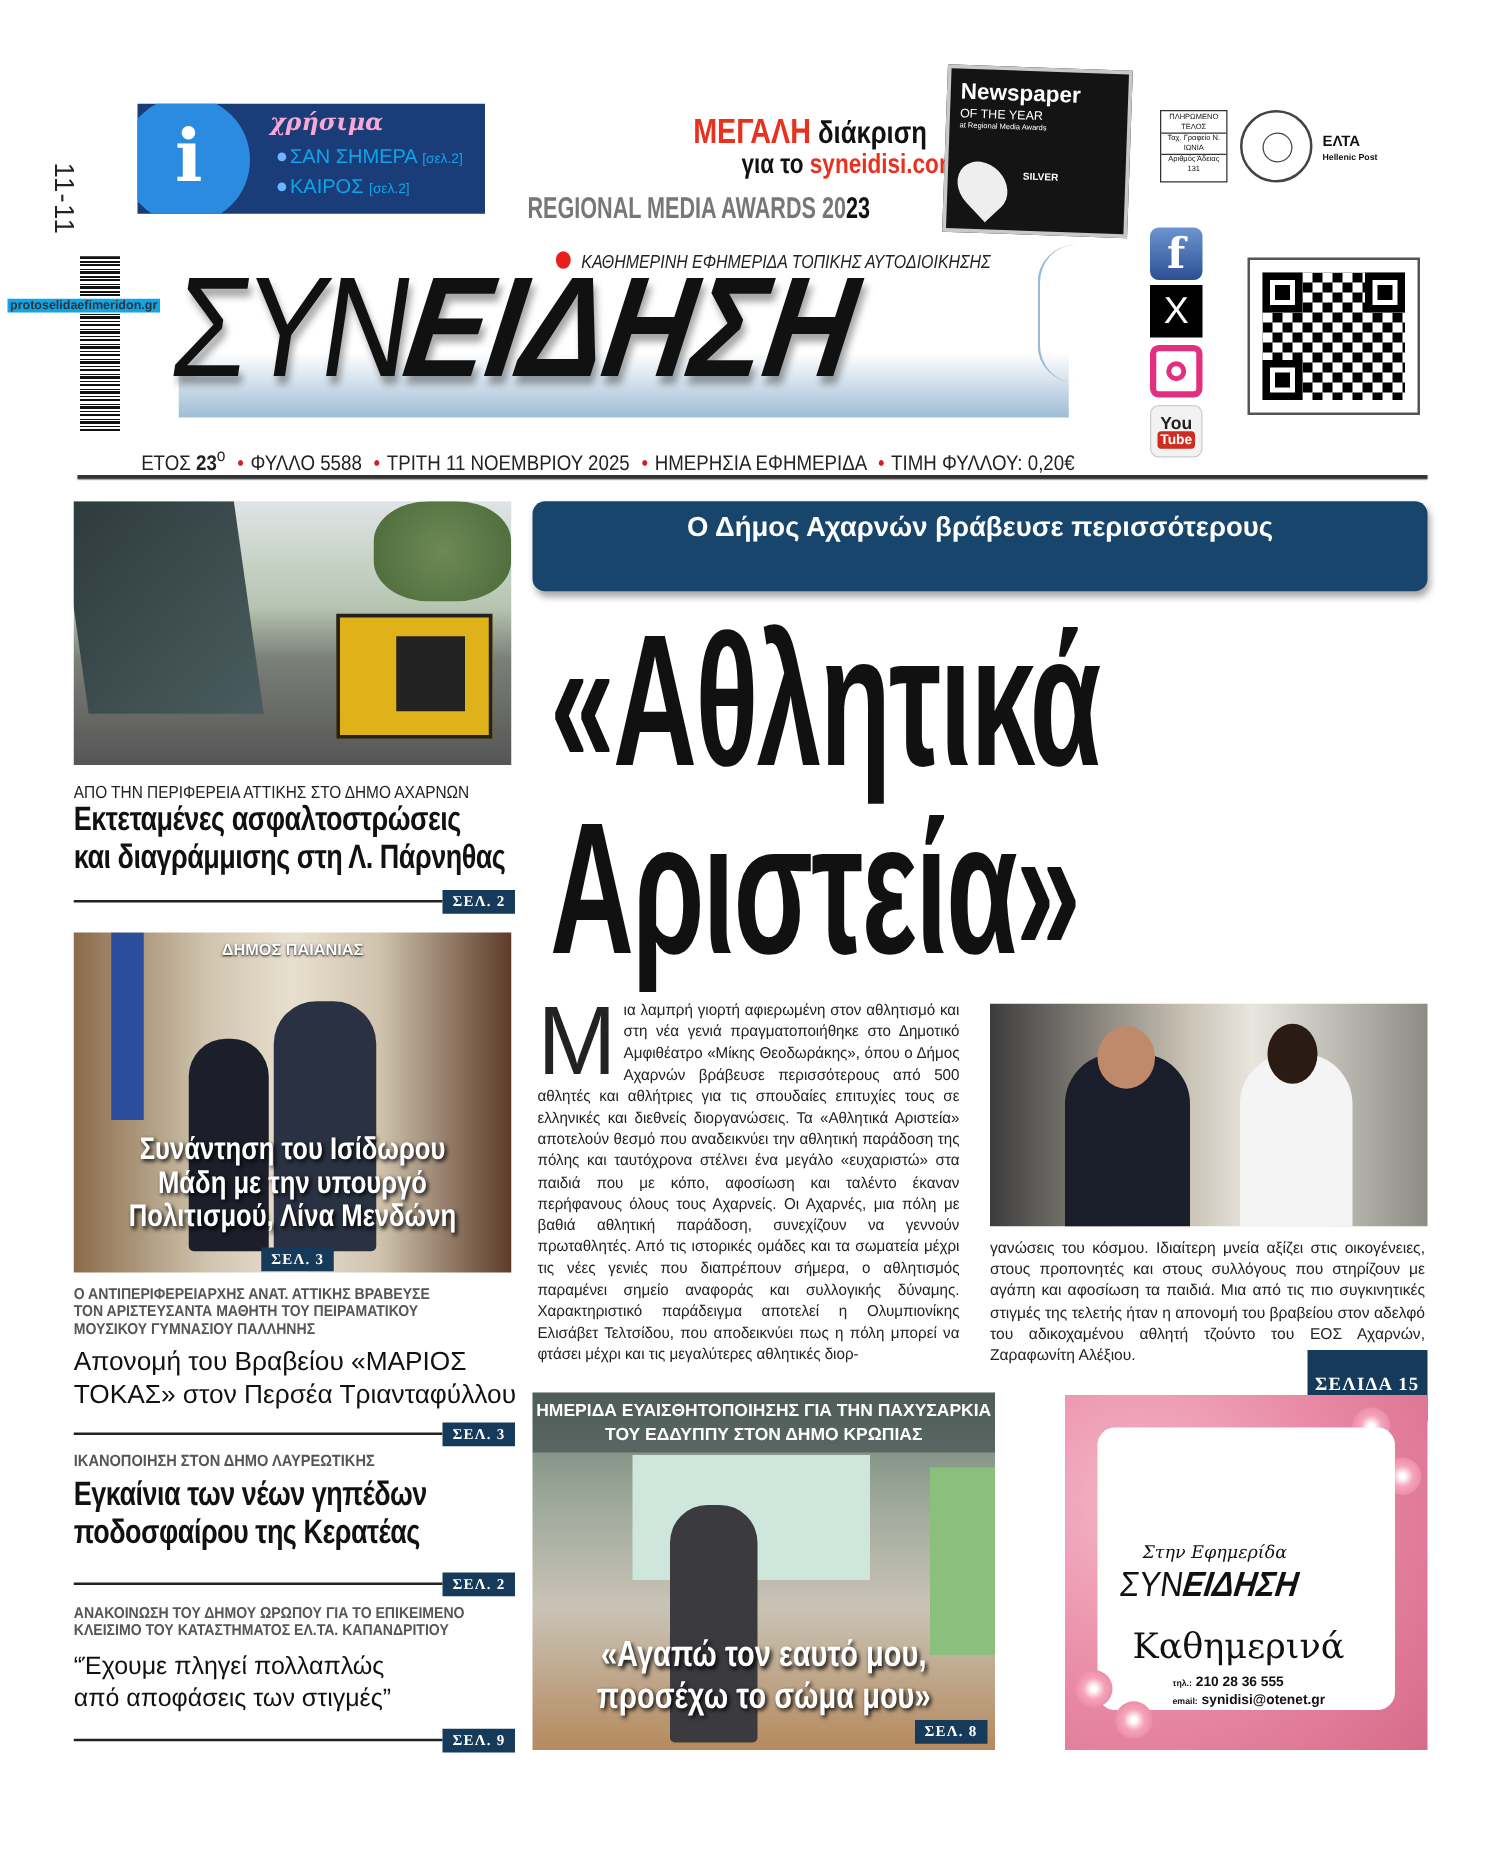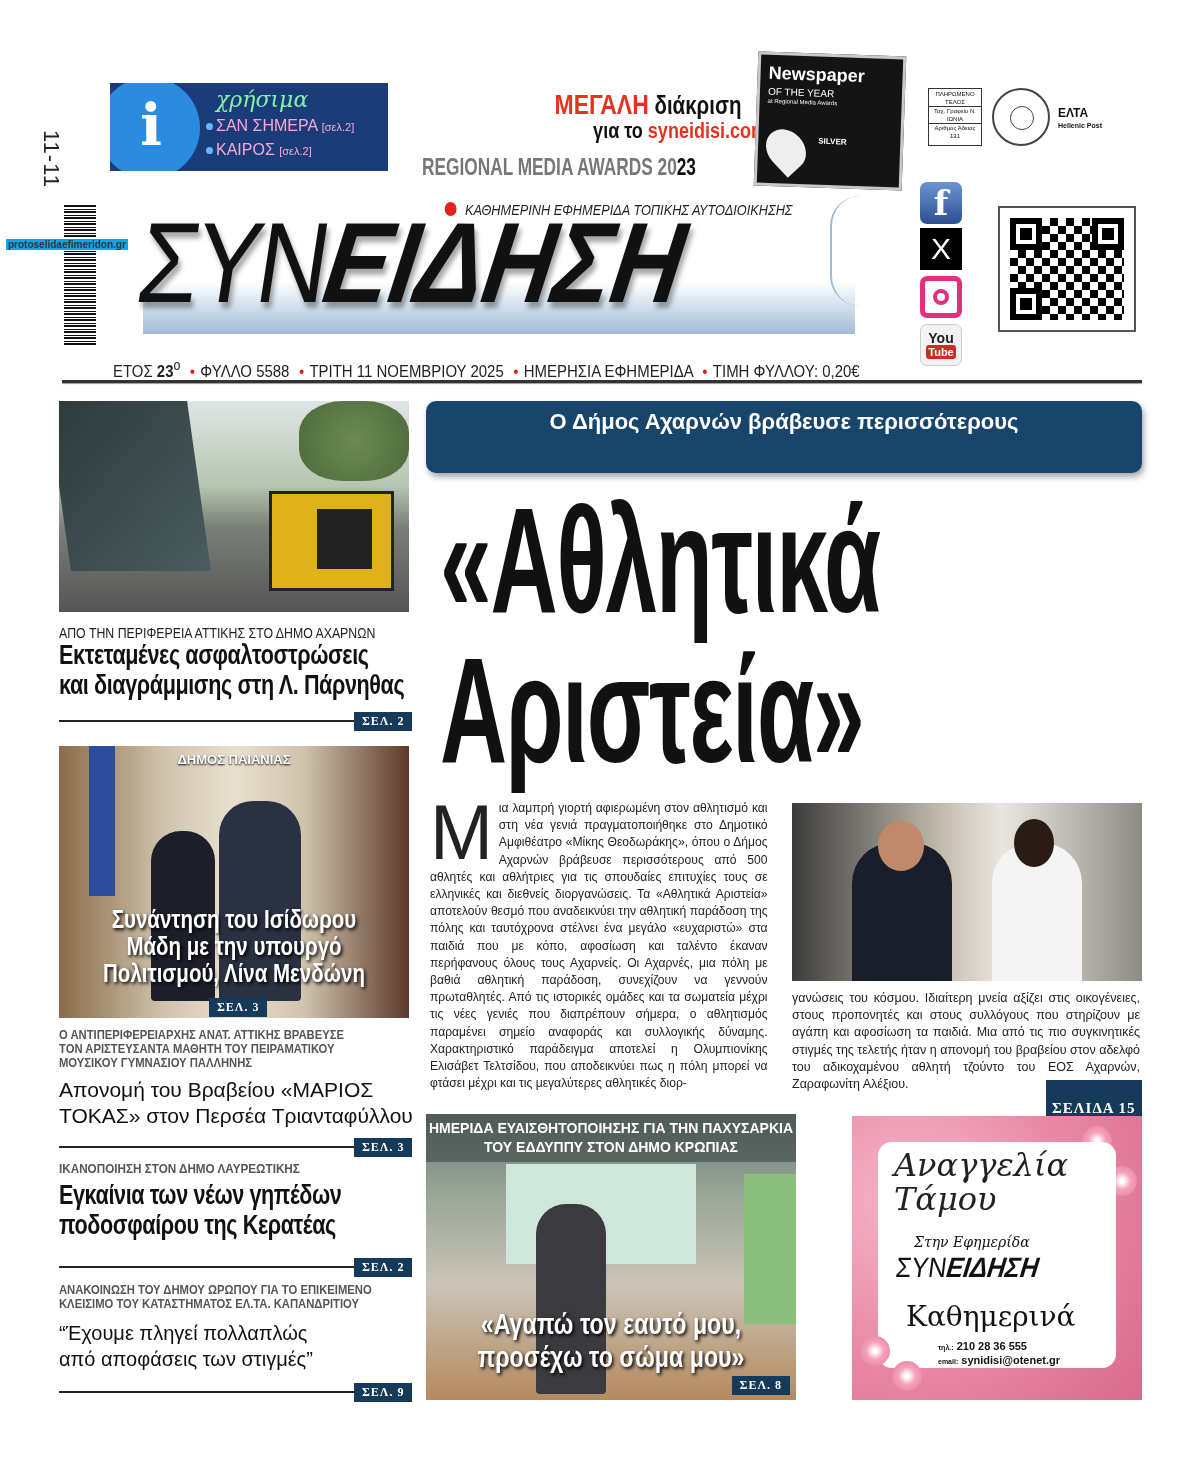--- a/index.html
+++ b/index.html
@@ -5,22 +5,22 @@
 *{box-sizing:border-box;margin:0;padding:0}
 html,body{width:1200px;height:1483px;background:#fff;overflow:hidden}
 body{position:relative;font-family:"Liberation Sans",sans-serif;color:#111}
 .abs{position:absolute}
 
 .vdate{left:64px;top:130px;transform:rotate(90deg);transform-origin:left top;font-size:22px;color:#222;letter-spacing:1px;white-space:nowrap}
 
 .info{left:110px;top:83px;width:278px;height:88px;background:#1a3d7a;overflow:hidden}
 .info .circle{position:absolute;left:-12px;top:-6px;width:102px;height:102px;border-radius:50%;background:#2a8be0}
 .info .i{position:absolute;left:30px;top:8px;color:#fff;font-size:58px;font-family:"DejaVu Serif",serif;font-weight:bold}
-.info .t{position:absolute;left:106px;top:4px;color:#86efac;font-style:italic;font-weight:normal;font-size:22px;font-family:"DejaVu Serif",serif}
-.info .r{position:absolute;left:96px;color:#f9a8d4;font-size:16px;white-space:nowrap}
+.info .t{position:absolute;left:106px;top:4px;color:#f9a8d4;font-style:italic;font-weight:bold;font-size:19px;font-family:"DejaVu Serif",serif}
+.info .r{position:absolute;left:112px;color:#0ea5e9;font-size:16px;white-space:nowrap}
 .info .r .dot{display:inline-block;width:7px;height:7px;border-radius:50%;background:#6ab6ff;margin-right:3px;vertical-align:middle}
 .info .r small{font-size:11px}
 
 .awd1{left:534px;top:89px;font-size:25px;font-weight:bold;white-space:nowrap;transform:scaleX(.82)}
 .awd1 .red{color:#e8321f;font-size:28px}
 .awd2{left:574px;top:118px;font-size:22px;font-weight:bold;white-space:nowrap;transform:scaleX(.82)}
 .awd2 .red{color:#e8321f}
 .awd3{left:422px;top:153px;font-size:24px;font-weight:bold;color:#777;white-space:nowrap;transform:scaleX(.72);transform-origin:left top}
 .awd3 b{color:#111}
 .plaque{left:756px;top:54px;width:148px;height:134px;background:#141414;border:3px solid #c8c8c8;transform:rotate(2deg);padding:8px;color:#fff}
@@ -271,24 +271,20 @@
       <div>«Αγαπώ τον εαυτό μου,</div>
       <div>προσέχω το σώμα μου»</div>
     </div>
   <div class="sel">ΣΕΛ. 8</div>
 </div>
 
 <div class="abs ad">
   <div class="fl" style="left:230px;top:10px"></div>
   <div class="fl" style="left:255px;top:50px"></div>
   <div class="card">
-    <div class="t1">
-        <div>Αναγγελία</div>
-        <div>Τάμου</div>
-      </div>
     <div class="t2">Στην Εφημερίδα</div>
     <div class="lg"><span>ΣΥΝ</span><b>ΕΙΔΗΣΗ</b></div>
     <div class="t3">Καθημερινά</div>
     <div class="tel"><small>τηλ.:</small> <span>210 28 36 555</span><br><small>email:</small> <span>synidisi@otenet.gr</span></div>
   </div>
   <div class="fl" style="left:8px;top:220px"></div>
   <div class="fl" style="left:40px;top:245px"></div>
 </div>
 
 </body></html>

